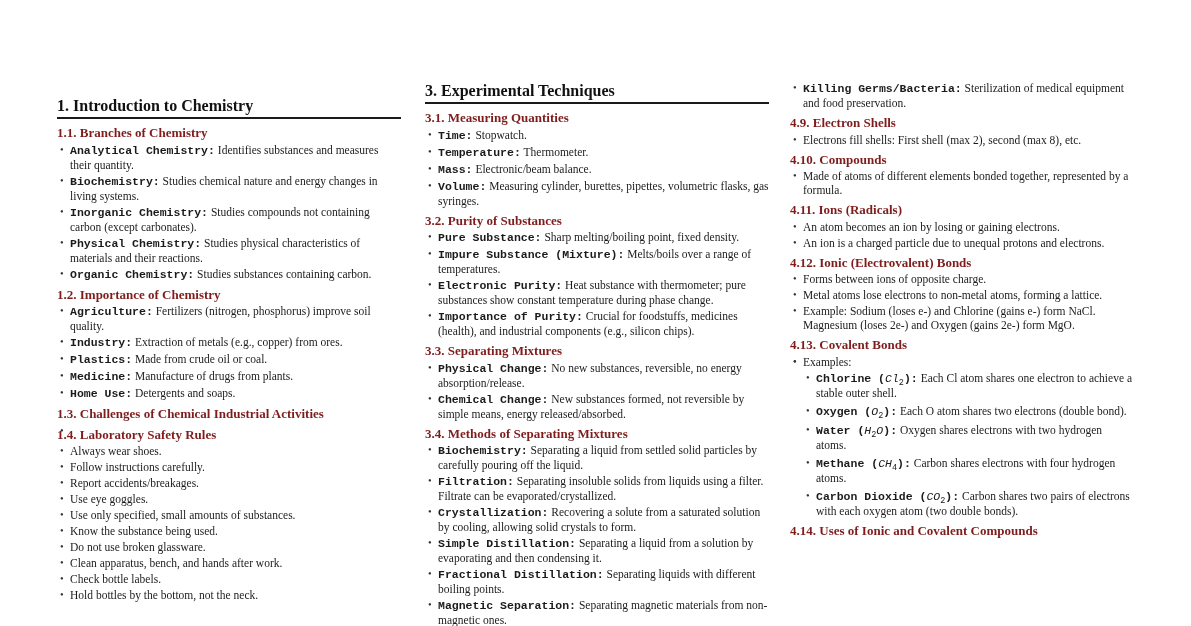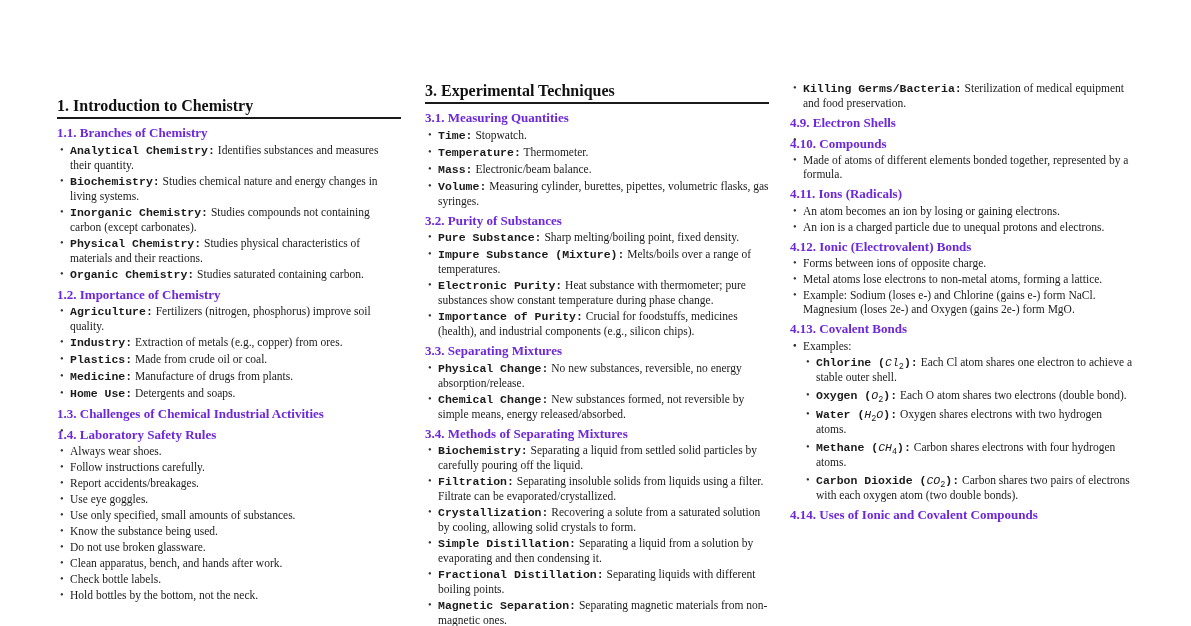--- a/index.html
+++ b/index.html
@@ -8,21 +8,21 @@
     font-family:"Liberation Serif", serif;color:#1b1b1b;
     -webkit-font-smoothing:antialiased;
   }
   .page{position:relative;width:1191px;height:626px;overflow:hidden;background:#ffffff;}
   .col{position:absolute;width:344px;}
   .col1{left:57px;top:96px;}
   .col2{left:425px;top:81px;}
   .col3{left:790px;top:81px;}
   h1.sec{font-size:16px;line-height:19px;font-weight:bold;margin:0 0 2px 0;color:#111;}
   .rule{height:0;border:0;border-top:2px solid #1a1a1a;margin:0 0 6px 0;}
-  h2.sub{font-size:13px;line-height:15.5px;font-weight:bold;margin:5px 0 2px 0;color:#6d28d9;}
+  h2.sub{font-size:13px;line-height:15.5px;font-weight:bold;margin:5px 0 2px 0;color:#7f1d1d;}
   ul.lst{list-style:none;margin:0;padding:0;}
   li.li{position:relative;padding-left:13px;margin:0 0 2px 0;font-size:11.5px;line-height:14px;}
   li.ind{margin-left:13px;margin-bottom:4px;}
   .bul{position:absolute;left:3px;top:0;font-size:10.5px;line-height:14px;color:#333;}
   .b{font-weight:bold;font-family:Liberation Mono, monospace;}
   .b sub{font-weight:normal;}
   i.m{font-style:italic;font-weight:normal;}
   sub{font-size:8.5px;line-height:0;}
 </style>
 </head>
@@ -31,21 +31,21 @@
 <div class="page" id="root">
     <div class="col col1">
       <h1 class="sec">1. Introduction to Chemistry</h1>
       <div class="rule"></div>
       <h2 class="sub">1.1. Branches of Chemistry</h2>
       <ul class="lst">
         <li class="li"><span class="bul">•</span><span class="b">Analytical Chemistry:</span> <span>Identifies substances and measures their quantity.</span></li>
         <li class="li"><span class="bul">•</span><span class="b">Biochemistry:</span> <span>Studies chemical nature and energy changes in living systems.</span></li>
         <li class="li"><span class="bul">•</span><span class="b">Inorganic Chemistry:</span> <span>Studies compounds not containing carbon (except carbonates).</span></li>
         <li class="li"><span class="bul">•</span><span class="b">Physical Chemistry:</span> <span>Studies physical characteristics of materials and their reactions.</span></li>
-        <li class="li"><span class="bul">•</span><span class="b">Organic Chemistry:</span> <span>Studies saturated containing carbon.</span></li>
+        <li class="li"><span class="bul">•</span><span class="b">Organic Chemistry:</span> <span>Studies substances containing carbon.</span></li>
       </ul>
       <h2 class="sub">1.2. Importance of Chemistry</h2>
       <ul class="lst">
         <li class="li"><span class="bul">•</span><span class="b">Agriculture:</span> <span>Fertilizers (nitrogen, phosphorus) improve soil quality.</span></li>
         <li class="li"><span class="bul">•</span><span class="b">Industry:</span> <span>Extraction of metals (e.g., copper) from ores.</span></li>
         <li class="li"><span class="bul">•</span><span class="b">Plastics:</span> <span>Made from crude oil or coal.</span></li>
         <li class="li"><span class="bul">•</span><span class="b">Medicine:</span> <span>Manufacture of drugs from plants.</span></li>
         <li class="li"><span class="bul">•</span><span class="b">Home Use:</span> <span>Detergents and soaps.</span></li>
       </ul>
       <h2 class="sub">1.3. Challenges of Chemical Industrial Activities</h2>
@@ -98,21 +98,21 @@
         <li class="li"><span class="bul">•</span><span class="b">Magnetic Separation:</span> <span>Separating magnetic materials from non-magnetic ones.</span></li>
         <li class="li"><span class="bul">•</span><span class="b">Evaporation:</span> <span>Recovering a solvent from a solution by</span></li>
       </ul>
     </div>
     <div class="col col3">
       <ul class="lst">
         <li class="li"><span class="bul">•</span><span class="b">Killing Germs/Bacteria:</span> <span>Sterilization of medical equipment and food preservation.</span></li>
       </ul>
       <h2 class="sub">4.9. Electron Shells</h2>
       <ul class="lst">
-        <li class="li"><span class="bul">•</span></li>
+        <li class="li"><span class="bul">•</span><span>Electrons fill shells: First shell (max 2), second (max 8), etc.</span></li>
       </ul>
       <h2 class="sub">4.10. Compounds</h2>
       <ul class="lst">
         <li class="li"><span class="bul">•</span><span>Made of atoms of different elements bonded together, represented by a formula.</span></li>
       </ul>
       <h2 class="sub">4.11. Ions (Radicals)</h2>
       <ul class="lst">
         <li class="li"><span class="bul">•</span><span>An atom becomes an ion by losing or gaining electrons.</span></li>
         <li class="li"><span class="bul">•</span><span>An ion is a charged particle due to unequal protons and electrons.</span></li>
       </ul>

